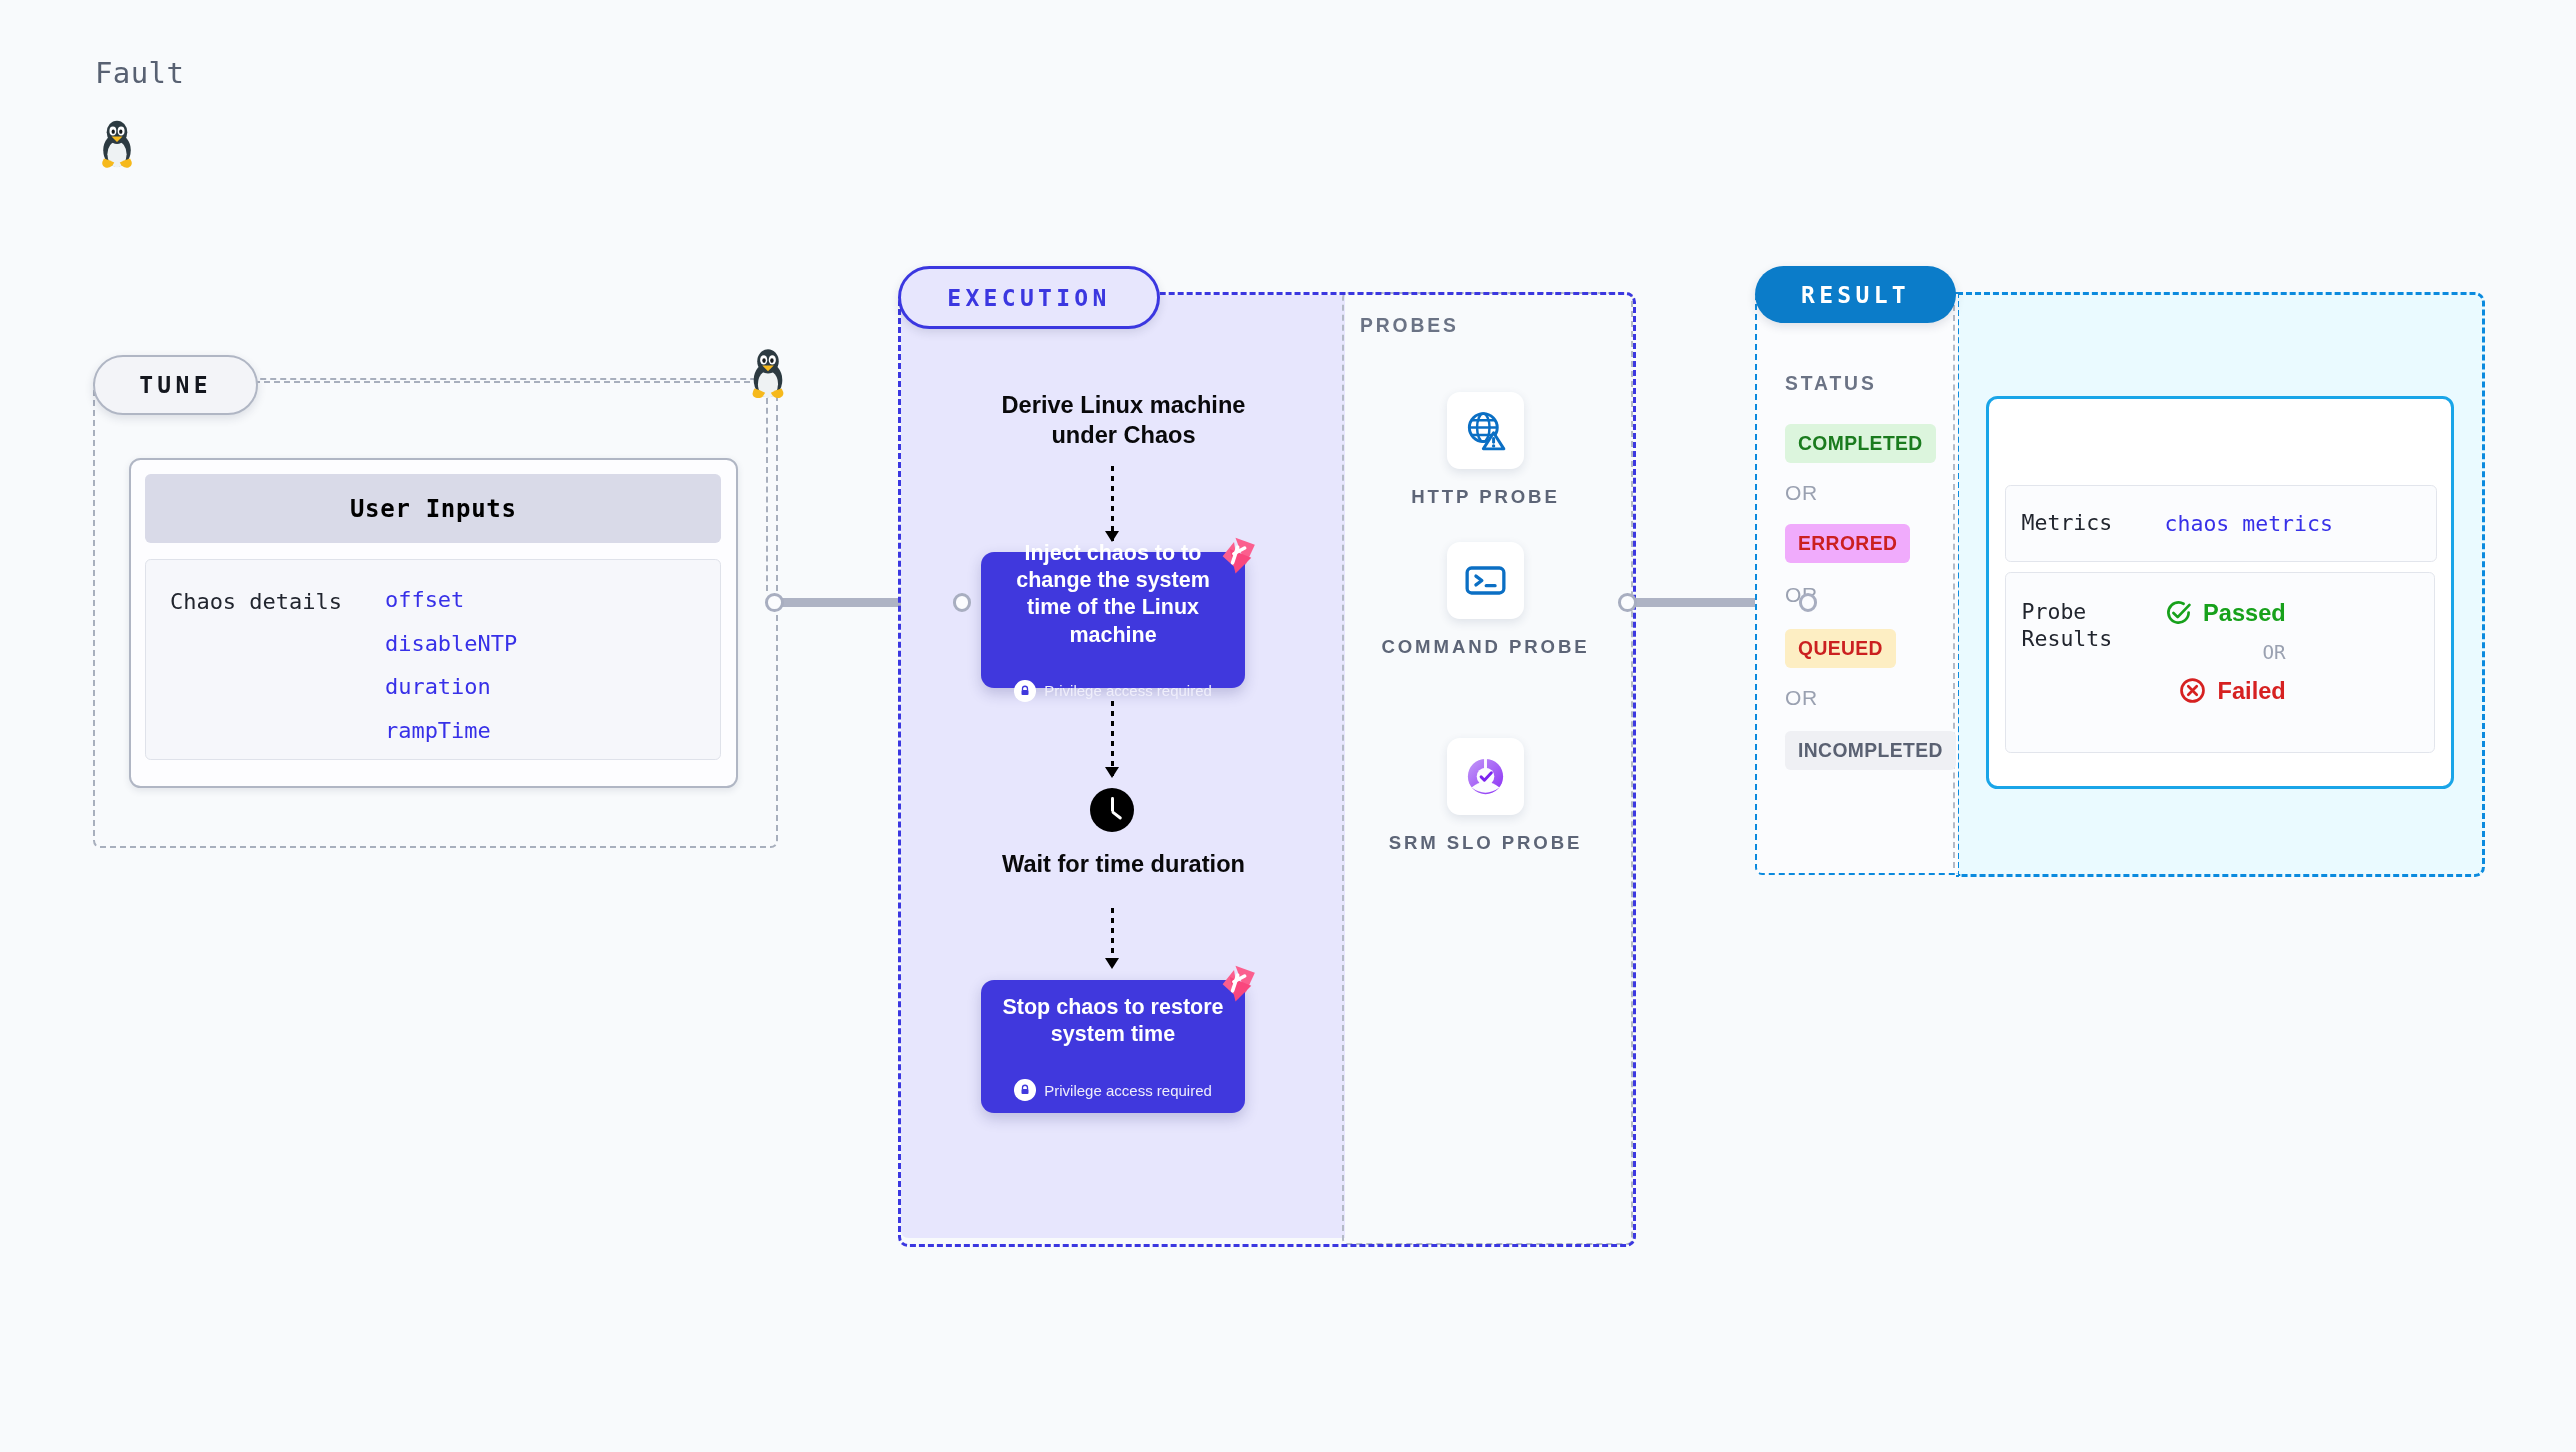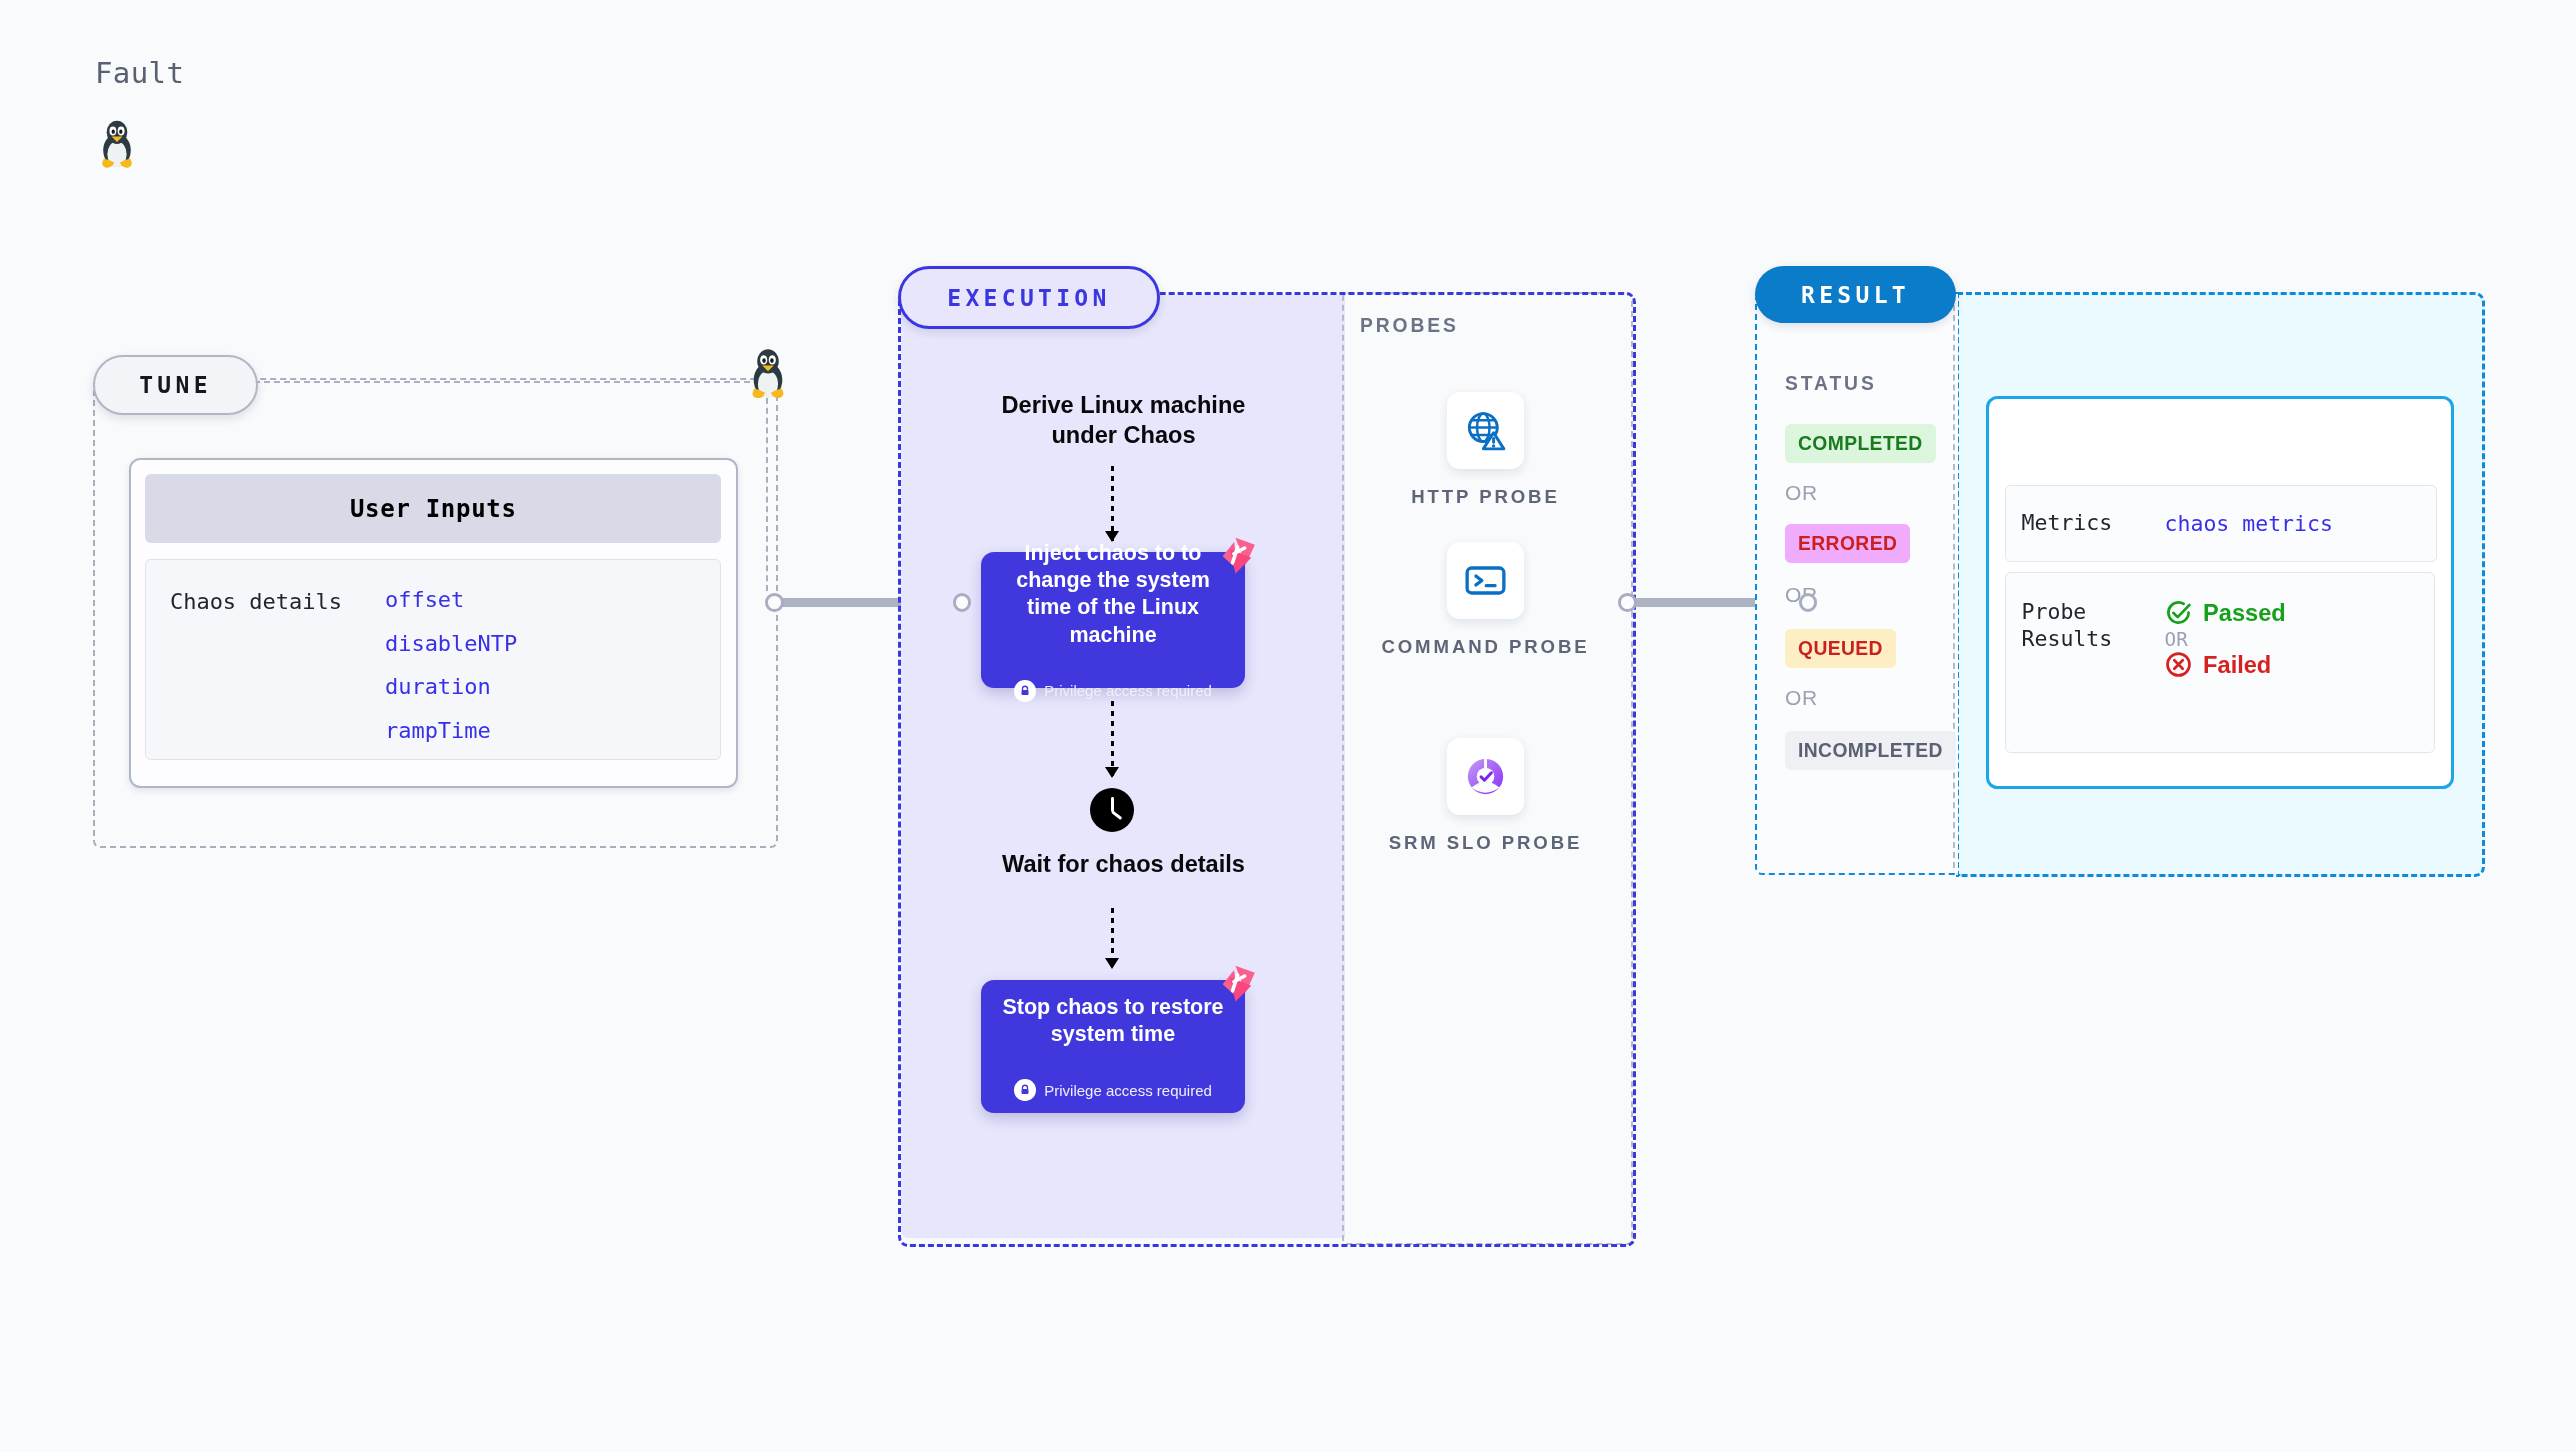--- a/index.html
+++ b/index.html
@@ -193,21 +193,21 @@
     display:flex;align-items:flex-start;padding-top:26px;box-sizing:border-box;
   }
   .out-key{
     font-family:"DejaVu Sans Mono","Liberation Mono",monospace;
     font-size:21.5px;color:#21252e;margin-left:15.8px;width:143px;line-height:1.25;
   }
   .out-val-mono{
     font-family:"DejaVu Sans Mono","Liberation Mono",monospace;
     font-size:21.5px;color:#3730e8;
   }
-  .pf-col{display:flex;flex-direction:column;}
+  .pf-col{display:flex;flex-direction:column;gap:13px;align-items:flex-end;}
   .pf-row{display:flex;align-items:center;gap:11.5px;}
   .pf-text{font-size:23.6px;font-weight:700;}
   .pf-pass{color:#17a11b;}
   .pf-fail{color:#d62121;}
   .pf-or{font-size:19.3px;color:#9aa1b1;font-family:"DejaVu Sans Mono","Liberation Mono",monospace;}
 
   
   .conn{position:absolute;height:21.5px;display:flex;align-items:center;}
   .conn .node{
     width:18.6px;height:18.6px;border-radius:50%;background:#fbfcfe;
@@ -324,21 +324,21 @@
 
 <div class="dot-arrow abs" style="left:1111px;top:701px;height:76px;">
   <div class="line"></div>
     <div class="head"></div>
 </div>
 
 <div class="clock abs" style="left:1090px;top:788px;">
   <div class="hh"></div>
     <div class="mm"></div>
 </div>
-<div class="abs flow-title" id="wait-title">Wait for chaos details</div>
+<div class="abs flow-title" id="wait-title">Wait for time duration</div>
 
 <div class="dot-arrow abs" style="left:1111px;top:908px;height:60px;">
   <div class="line"></div>
     <div class="head"></div>
 </div>
 
 <div class="chaos-card" id="stop-card">
   <span class="harness-mark">
     <svg viewBox="0 0 60 58" width="43" height="42">
       <path d="M30 2 L57 12 L44 40 Z" fill="#fb5f8e"></path>

